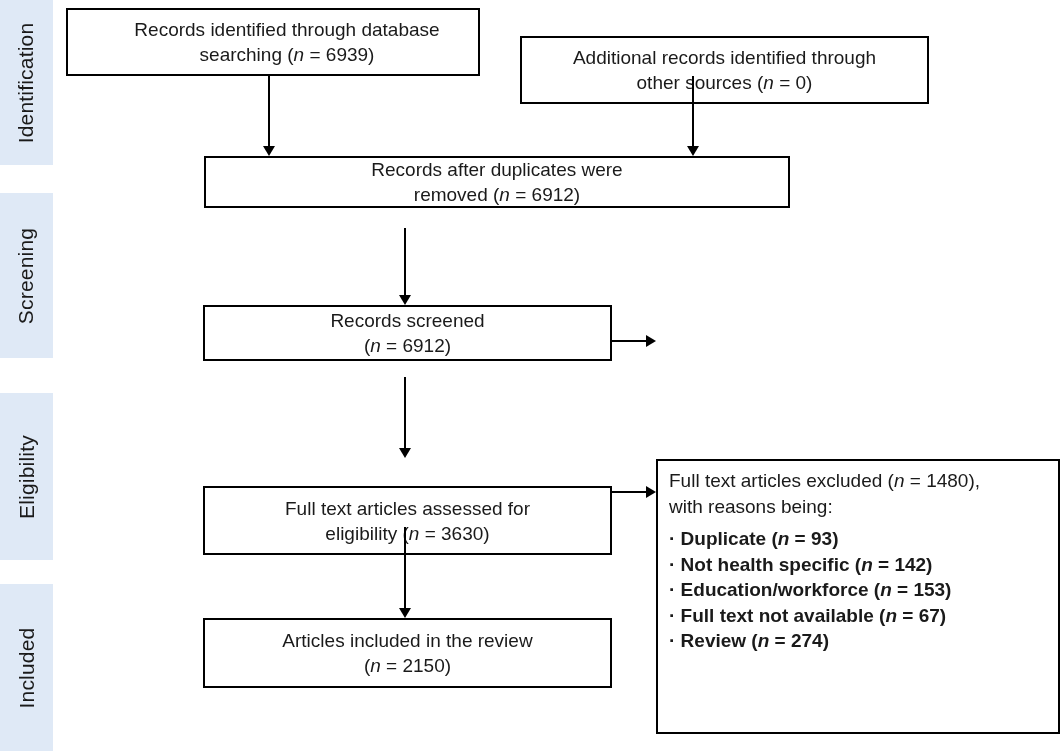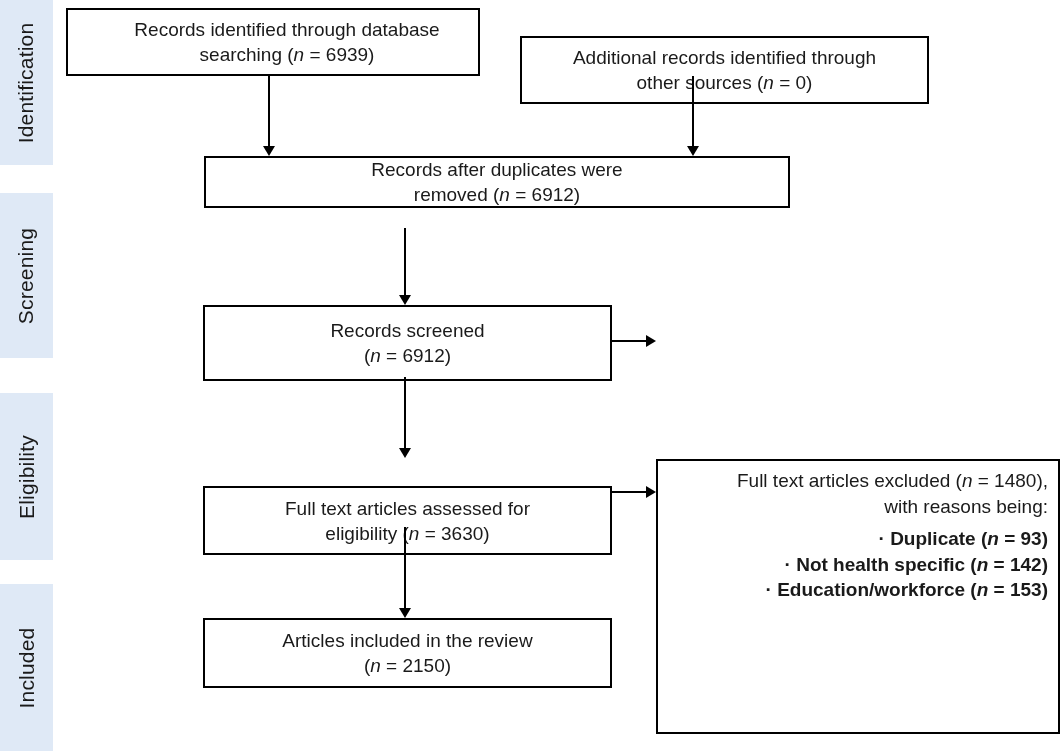--- a/index.html
+++ b/index.html
@@ -49,29 +49,29 @@
     justify-content: center;
     text-align: center;
     font-size: 19px;
     line-height: 25px;
   }
   .node i { font-style: italic; }
 
   .box-identified  { left: 66px;  top: 8px;   width: 414px; height: 68px; padding-left: 28px; }
   .box-additional  { left: 520px; top: 8px;   width: 409px; height: 68px; margin-top: 28px; }
   .box-dedup       { left: 204px; top: 156px; width: 586px; height: 52px; }
-  .box-screened    { left: 203px; top: 305px; width: 409px; height: 76px; }
+  .box-screened    { left: 203px; top: 305px; width: 409px; height: 56px; }
   .box-rec-excl    { left: 656px; top: 305px; width: 406px; height: 72px; }
   .box-assessed    { left: 203px; top: 458px; width: 409px; height: 69px; margin-top: 28px; }
   .box-included    { left: 203px; top: 618px; width: 409px; height: 70px; }
 
   .panel-ft-excl {
     left: 656px; top: 459px; width: 404px; height: 275px;
     display: block;
-    text-align: right;
+    text-align: left;
     padding: 7px 10px 0 11px;
     line-height: 25.5px;
   }
   .panel-heading { margin: 0 0 7px 0; }
   .reason-list {
     margin: 0;
     padding: 0;
     list-style: none;
     font-weight: bold;
   }
@@ -138,20 +138,22 @@
   </div>
   <div class="node box-assessed">
     <span>Full text articles assessed for<br>eligibility (<i>n</i> = 3630)</span>
   </div>
   <div class="node panel-ft-excl">
     <p class="panel-heading">Full text articles excluded (<i>n</i> = 1480),<br>with reasons being:</p>
     <ul class="reason-list">
         <li>· Duplicate (<i>n</i> = 93)</li>
         <li>· Not health specific (<i>n</i> = 142)</li>
         <li>· Education/workforce (<i>n</i> = 153)</li>
+        <li>· Full text not available (<i>n</i> = 67)</li>
+        <li>· Review (<i>n</i> = 274)</li>
       </ul>
   </div>
   <div class="node box-included">
     <span>Articles included in the review<br>(<i>n</i> = 2150)</span>
   </div>
 
   <div class="vline" style="left:268px; top:76px; height:71px;"></div>
   <div class="head-down" style="left:263px; top:146px;"></div>
 
   <div class="vline" style="left:692px; top:76px; height:71px;"></div>

